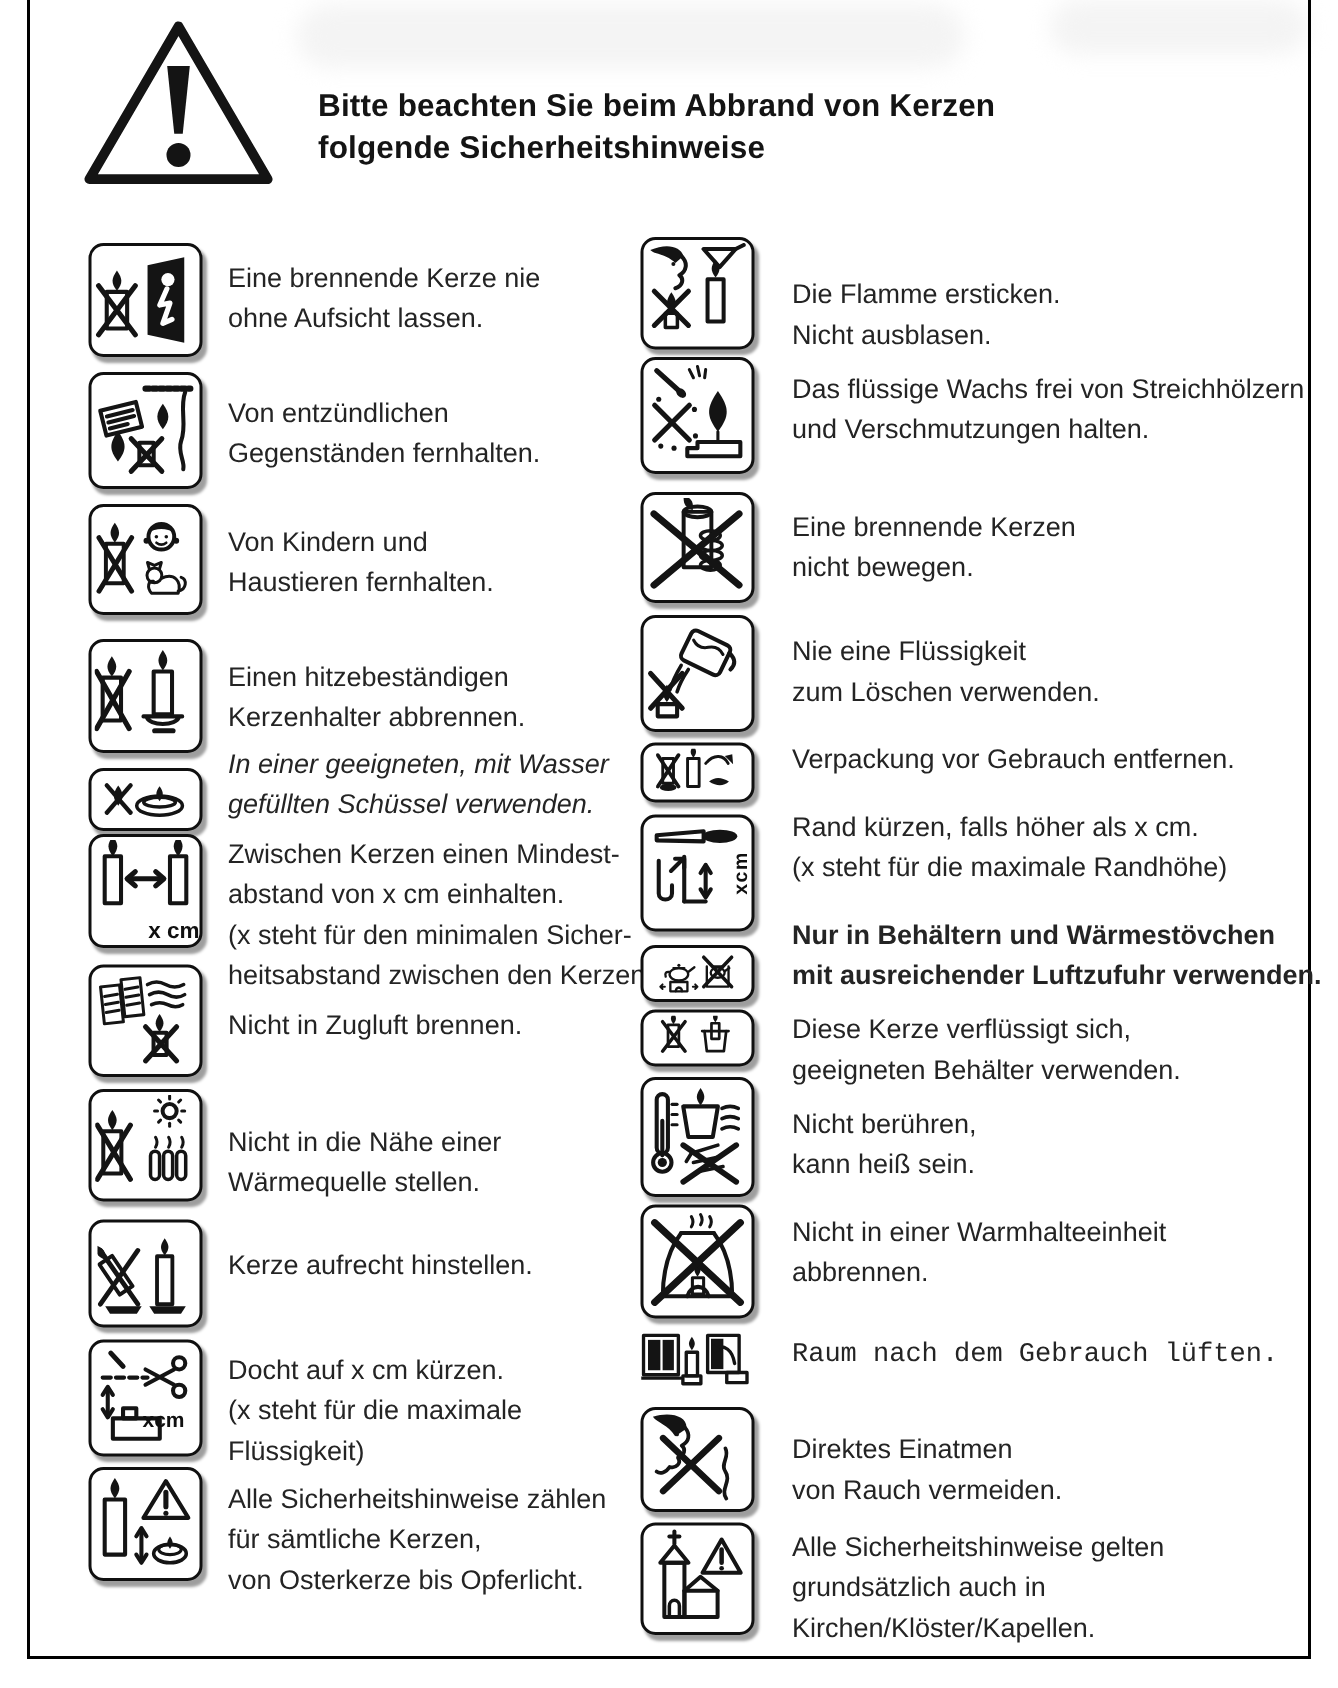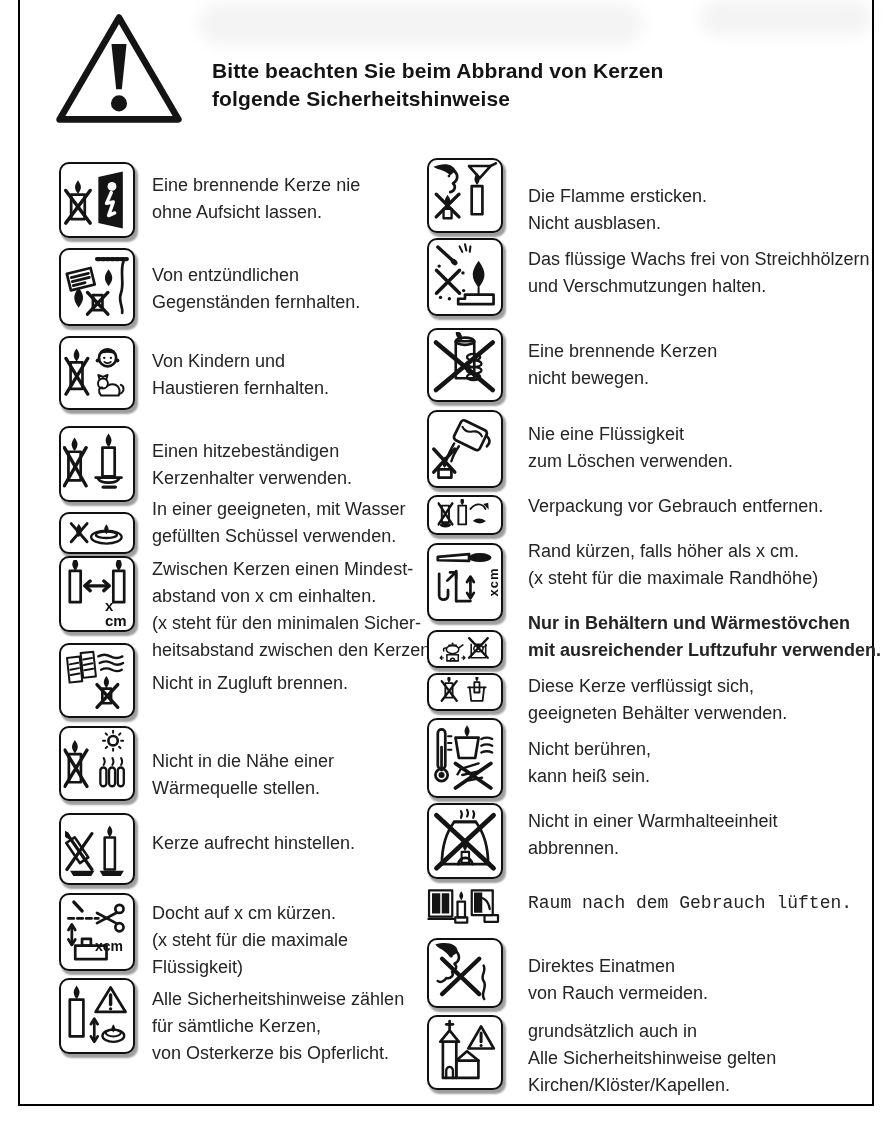--- a/index.html
+++ b/index.html
@@ -16,21 +16,21 @@
   .warn-tri svg{width:100%;height:100%;display:block;}
   .title{position:absolute;left:212px;top:57px;font-weight:bold;font-size:21px;line-height:28px;
          color:#141414;letter-spacing:0.1px;}
   .picto{position:absolute;box-sizing:border-box;background:#fff;border:2.5px solid #101010;
          border-radius:10px;box-shadow:2.5px 3.5px 2px rgba(0,0,0,0.38);padding:2px;}
   .picto.noborder{border:none;border-radius:0;box-shadow:none;padding:0;background:transparent;}
   .picto svg{display:block;width:100%;height:100%;color:var(--ink);}
   .caption{position:absolute;color:#242424;font-size:18px;line-height:27px;}
   .caption div{white-space:nowrap;}
   .icon-label{position:absolute;font-weight:bold;color:#101010;line-height:1;}
-  .lbl-bottom{left:0;right:0;bottom:2px;text-align:left;font-size:15px;margin-left:44px;}
+  .lbl-bottom{left:0;right:0;bottom:2px;text-align:right;font-size:15px;}
   .lbl-midright{left:34px;top:44px;font-size:14px;}
   .lbl-rot{right:1px;top:50%;transform:translateY(-50%) rotate(180deg);
            writing-mode:vertical-rl;font-size:13px;letter-spacing:1px;}
   #icon-defs{position:absolute;width:0;height:0;overflow:hidden;}
 </style>
 </head>
 <body>
 
 <svg id="icon-defs" aria-hidden="true">
 <defs>
@@ -462,28 +462,28 @@
       <div>Von Kindern und</div>
       <div>Haustieren fernhalten.</div>
     </div>
     <div class="picto" style="left: 59px; top: 426px; width: 76px; height: 76px;">
       <svg viewBox="0 0 100 100">
         <use href="#sym-heat-resistant-holder"></use>
       </svg>
     </div>
     <div class="caption" style="left: 152px; top: 438px;">
       <div>Einen hitzebeständigen</div>
-      <div>Kerzenhalter verwenden.</div>
+      <div>Kerzenhalter abbrennen.</div>
     </div>
     <div class="picto" style="left: 59px; top: 512px; width: 76px; height: 42px;">
       <svg viewBox="0 0 100 58">
         <use href="#sym-water-bowl"></use>
       </svg>
     </div>
-    <div class="caption" style="left: 152px; top: 496px;">
+    <div class="caption" style="left: 152px; top: 496px; font-style: italic;">
       <div>In einer geeigneten, mit Wasser</div>
       <div>gefüllten Schüssel verwenden.</div>
     </div>
     <div class="picto" style="left: 59px; top: 556px; width: 76px; height: 76px;">
       <svg viewBox="0 0 100 100">
         <use href="#sym-minimum-distance"></use>
       </svg>
       <span class="icon-label lbl-bottom">x cm</span>
     </div>
     <div class="caption" style="left: 152px; top: 556px;">
@@ -644,17 +644,17 @@
     <div class="caption" style="left: 528px; top: 953px;">
       <div>Direktes Einatmen</div>
       <div>von Rauch vermeiden.</div>
     </div>
     <div class="picto" style="left: 427px; top: 1015px; width: 76px; height: 75px;">
       <svg viewBox="0 0 100 100">
         <use href="#sym-churches"></use>
       </svg>
     </div>
     <div class="caption" style="left: 528px; top: 1018px;">
+      <div>Alle Sicherheitshinweise gelten</div>
       <div>grundsätzlich auch in</div>
-      <div>Alle Sicherheitshinweise gelten</div>
       <div>Kirchen/Klöster/Kapellen.</div>
     </div>
   </div>
 
 </body></html>

